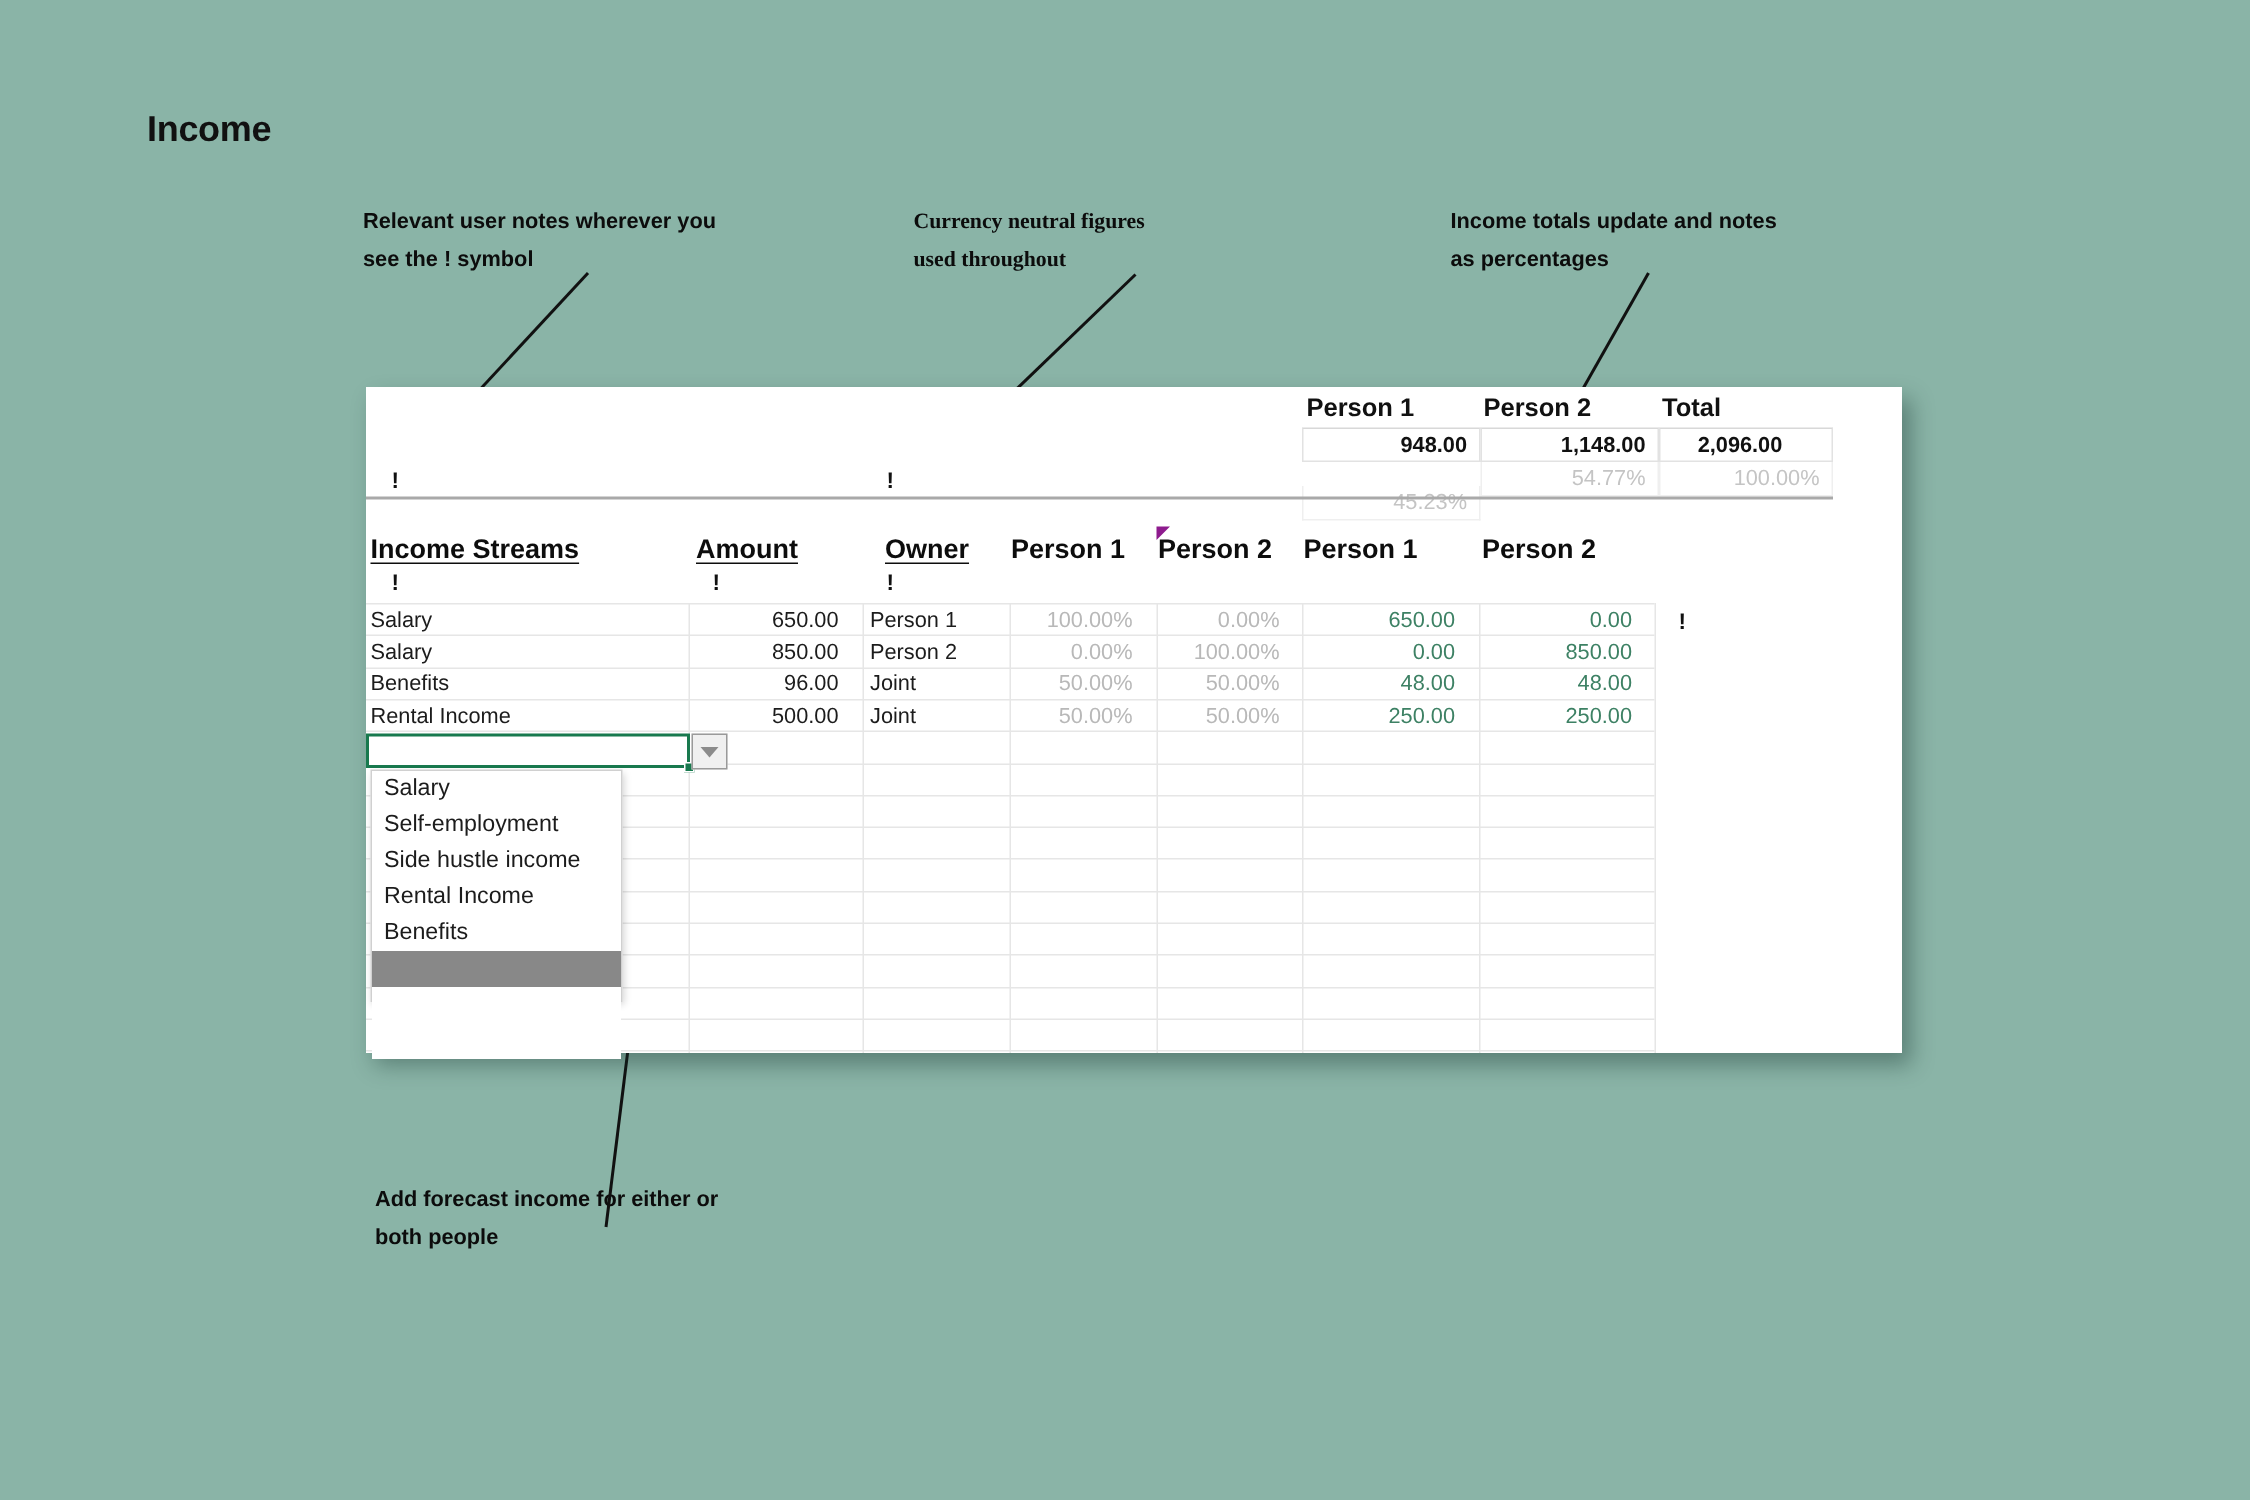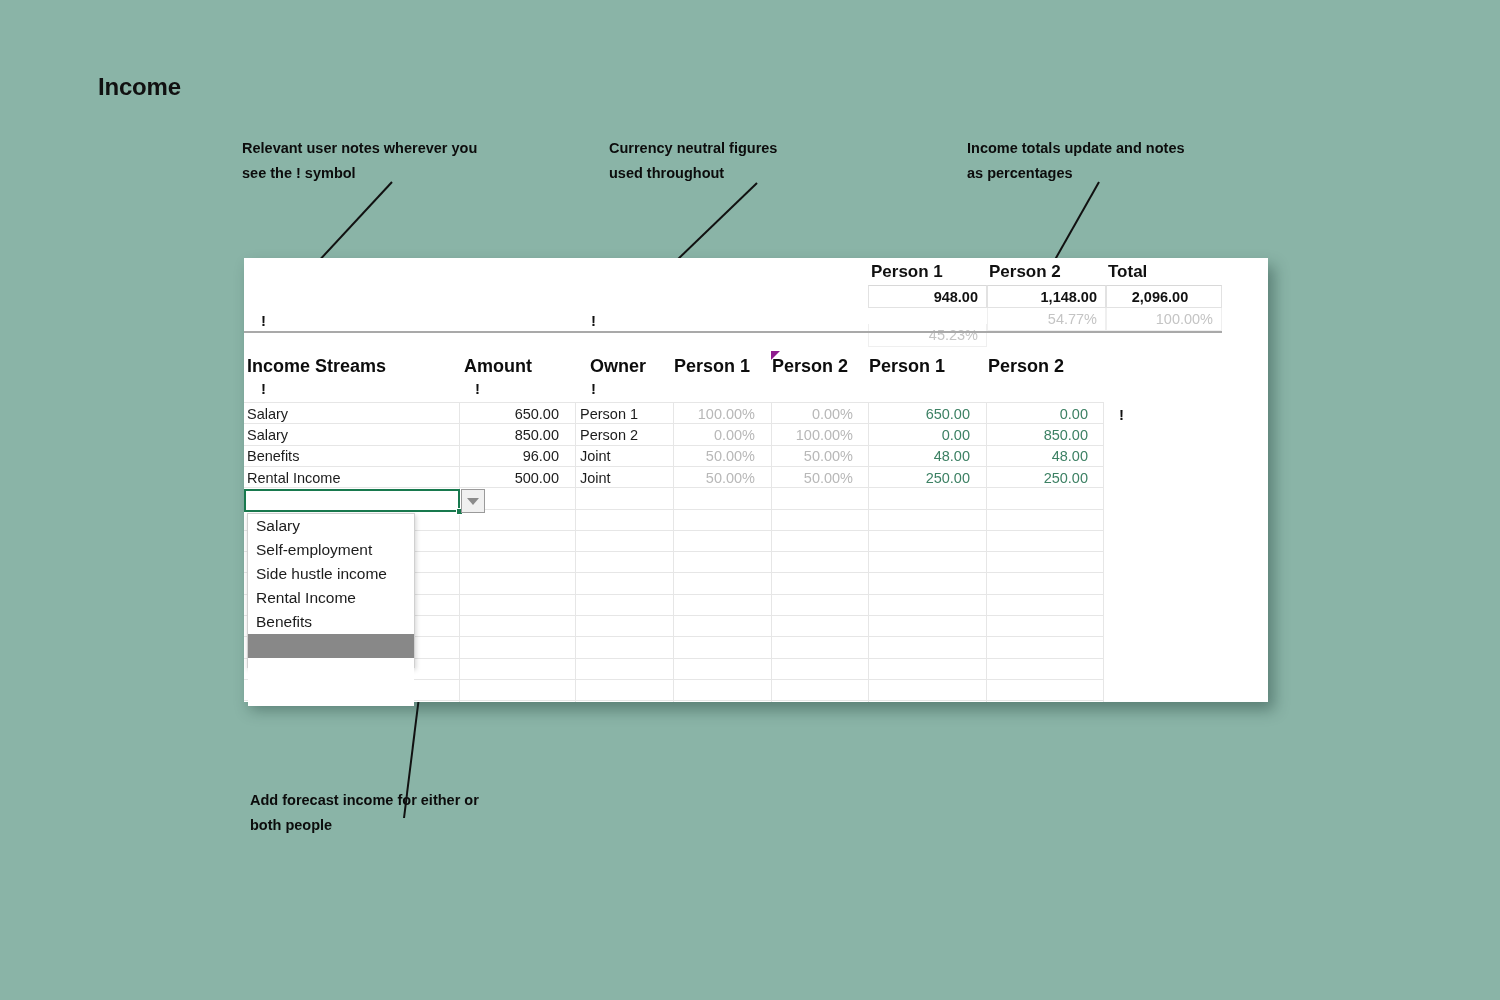--- a/index.html
+++ b/index.html
@@ -29,21 +29,21 @@
   
   .annotation {
     position: absolute;
     font-size: 14.5px;
     font-weight: bold;
     color: #0c0c0c;
     line-height: 25px;
     white-space: pre-line;
   }
   #ann-notes      { left: 242px; top: 136px; width: 300px; }
-  #ann-currency   { left: 609px; top: 136px; width: 260px; }
+  #ann-currency   { left: 609px; top: 136px; width: 260px; font-family: Liberation Serif, serif; }
   #ann-totals     { left: 967px; top: 136px; width: 290px; }
   #ann-forecast   { left: 250px; top: 777px; width: 300px; margin-top: 11px; }
 
   
   #arrow-layer {
     position: absolute;
     left: 0; top: 0;
     width: 1500px; height: 1000px;
     pointer-events: none;
   }
@@ -142,21 +142,21 @@
   
   .colhead {
     position: absolute;
     font-size: 18px;
     font-weight: bold;
     color: #0d0d0d;
     height: 26px;
     line-height: 26px;
     white-space: nowrap;
   }
-  .colhead.underline { text-underline-offset: 3px; text-align: right; }
+  .colhead.underline { text-decoration: underline; text-underline-offset: 3px; text-align: right; }
 
   
   #comment-marker {
     position: absolute;
     width: 0; height: 0;
     border-left: 9px solid #8e1b8e;
     border-bottom: 9px solid transparent;
   }
 
   

